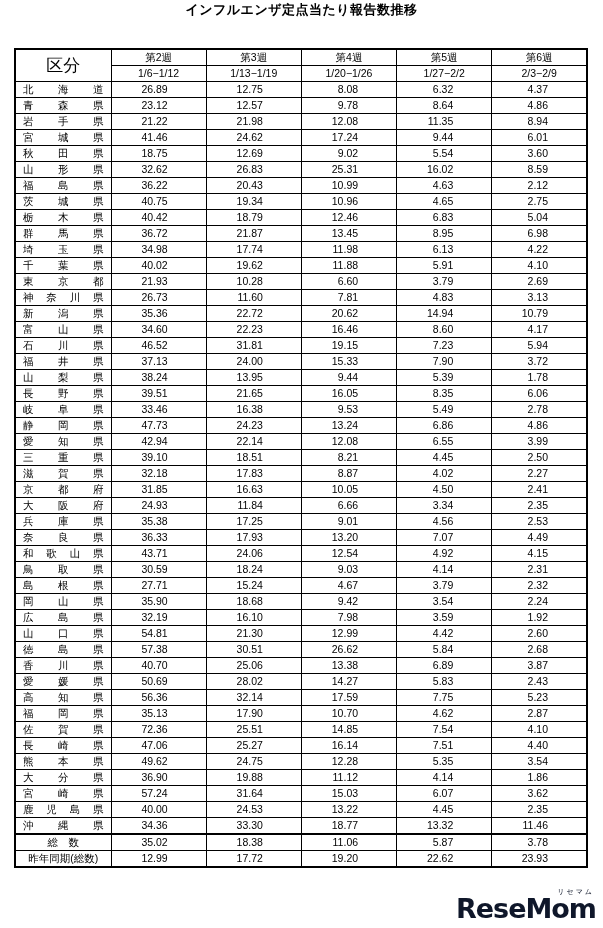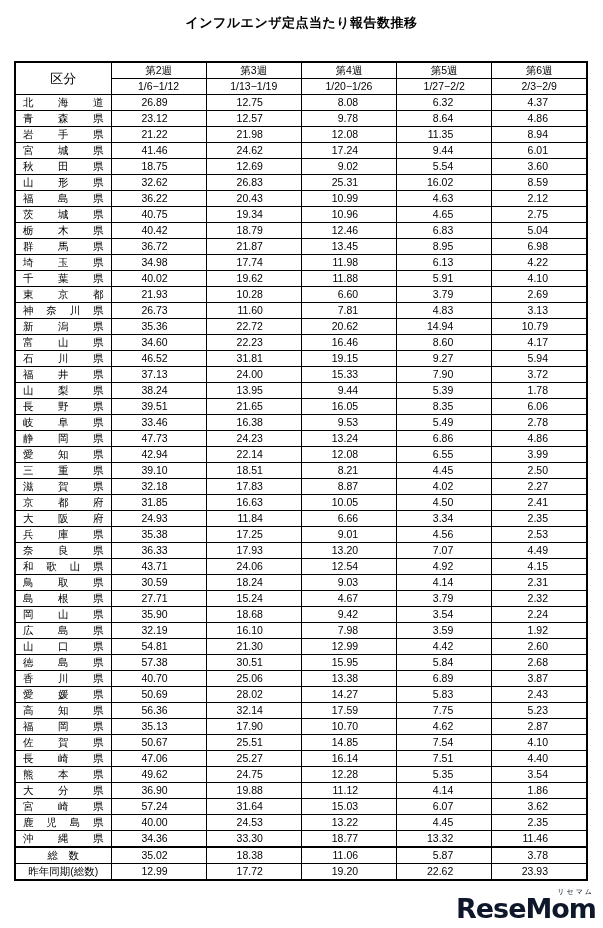--- a/index.html
+++ b/index.html
@@ -4,36 +4,36 @@
 <style>
   html,body { margin:0; padding:0; }
   body {
     width:603px; height:928px; position:relative;
     background:#ffffff; color:#000;
     font-family:"Liberation Sans", sans-serif;
     overflow:hidden;
   }
   .page-title {
     text-align:center; font-weight:bold; font-size:13px;
-    padding-top:14px; letter-spacing:0.5px;
+    padding-top:1px; letter-spacing:0.5px;
   }
   table.report {
     border-collapse:collapse; table-layout:fixed;
     width:574px; margin:29px 0 0 14px;
     border:2px solid #000;
   }
   col.c-name { width:96px; }
   th, td {
     border:1px solid #000;
     height:15px; line-height:15px;
     padding:0; font-size:10.5px; font-weight:normal;
     overflow:hidden; white-space:nowrap;
   }
   th { text-align:center; }
-  th.corner { font-size:13px; }
+  th.corner { font-size:17px; }
   td.val { text-align:right; padding-right:38px; }
   td.name {
     text-align:justify; text-align-last:justify;
     text-justify:inter-character;
     padding:0 7px;
   }
   tr.total td { border-top:2px solid #000; }
   tr.total td.name, tr.prev td.name {
     text-align:left; text-align-last:center;
   }
@@ -206,21 +206,21 @@
         <td class="val">22.23</td>
         <td class="val">16.46</td>
         <td class="val">8.60</td>
         <td class="val">4.17</td>
       </tr>
       <tr>
         <td class="name">石川県</td>
         <td class="val">46.52</td>
         <td class="val">31.81</td>
         <td class="val">19.15</td>
-        <td class="val">9.27</td>
+        <td class="val">7.23</td>
         <td class="val">5.94</td>
       </tr>
       <tr>
         <td class="name">福井県</td>
         <td class="val">37.13</td>
         <td class="val">24.00</td>
         <td class="val">15.33</td>
         <td class="val">7.90</td>
         <td class="val">3.72</td>
       </tr>
@@ -357,21 +357,21 @@
         <td class="val">54.81</td>
         <td class="val">21.30</td>
         <td class="val">12.99</td>
         <td class="val">4.42</td>
         <td class="val">2.60</td>
       </tr>
       <tr>
         <td class="name">徳島県</td>
         <td class="val">57.38</td>
         <td class="val">30.51</td>
-        <td class="val">15.95</td>
+        <td class="val">26.62</td>
         <td class="val">5.84</td>
         <td class="val">2.68</td>
       </tr>
       <tr>
         <td class="name">香川県</td>
         <td class="val">40.70</td>
         <td class="val">25.06</td>
         <td class="val">13.38</td>
         <td class="val">6.89</td>
         <td class="val">3.87</td>
@@ -395,21 +395,21 @@
       <tr>
         <td class="name">福岡県</td>
         <td class="val">35.13</td>
         <td class="val">17.90</td>
         <td class="val">10.70</td>
         <td class="val">4.62</td>
         <td class="val">2.87</td>
       </tr>
       <tr>
         <td class="name">佐賀県</td>
-        <td class="val">50.67</td>
+        <td class="val">72.36</td>
         <td class="val">25.51</td>
         <td class="val">14.85</td>
         <td class="val">7.54</td>
         <td class="val">4.10</td>
       </tr>
       <tr>
         <td class="name">長崎県</td>
         <td class="val">47.06</td>
         <td class="val">25.27</td>
         <td class="val">16.14</td>

